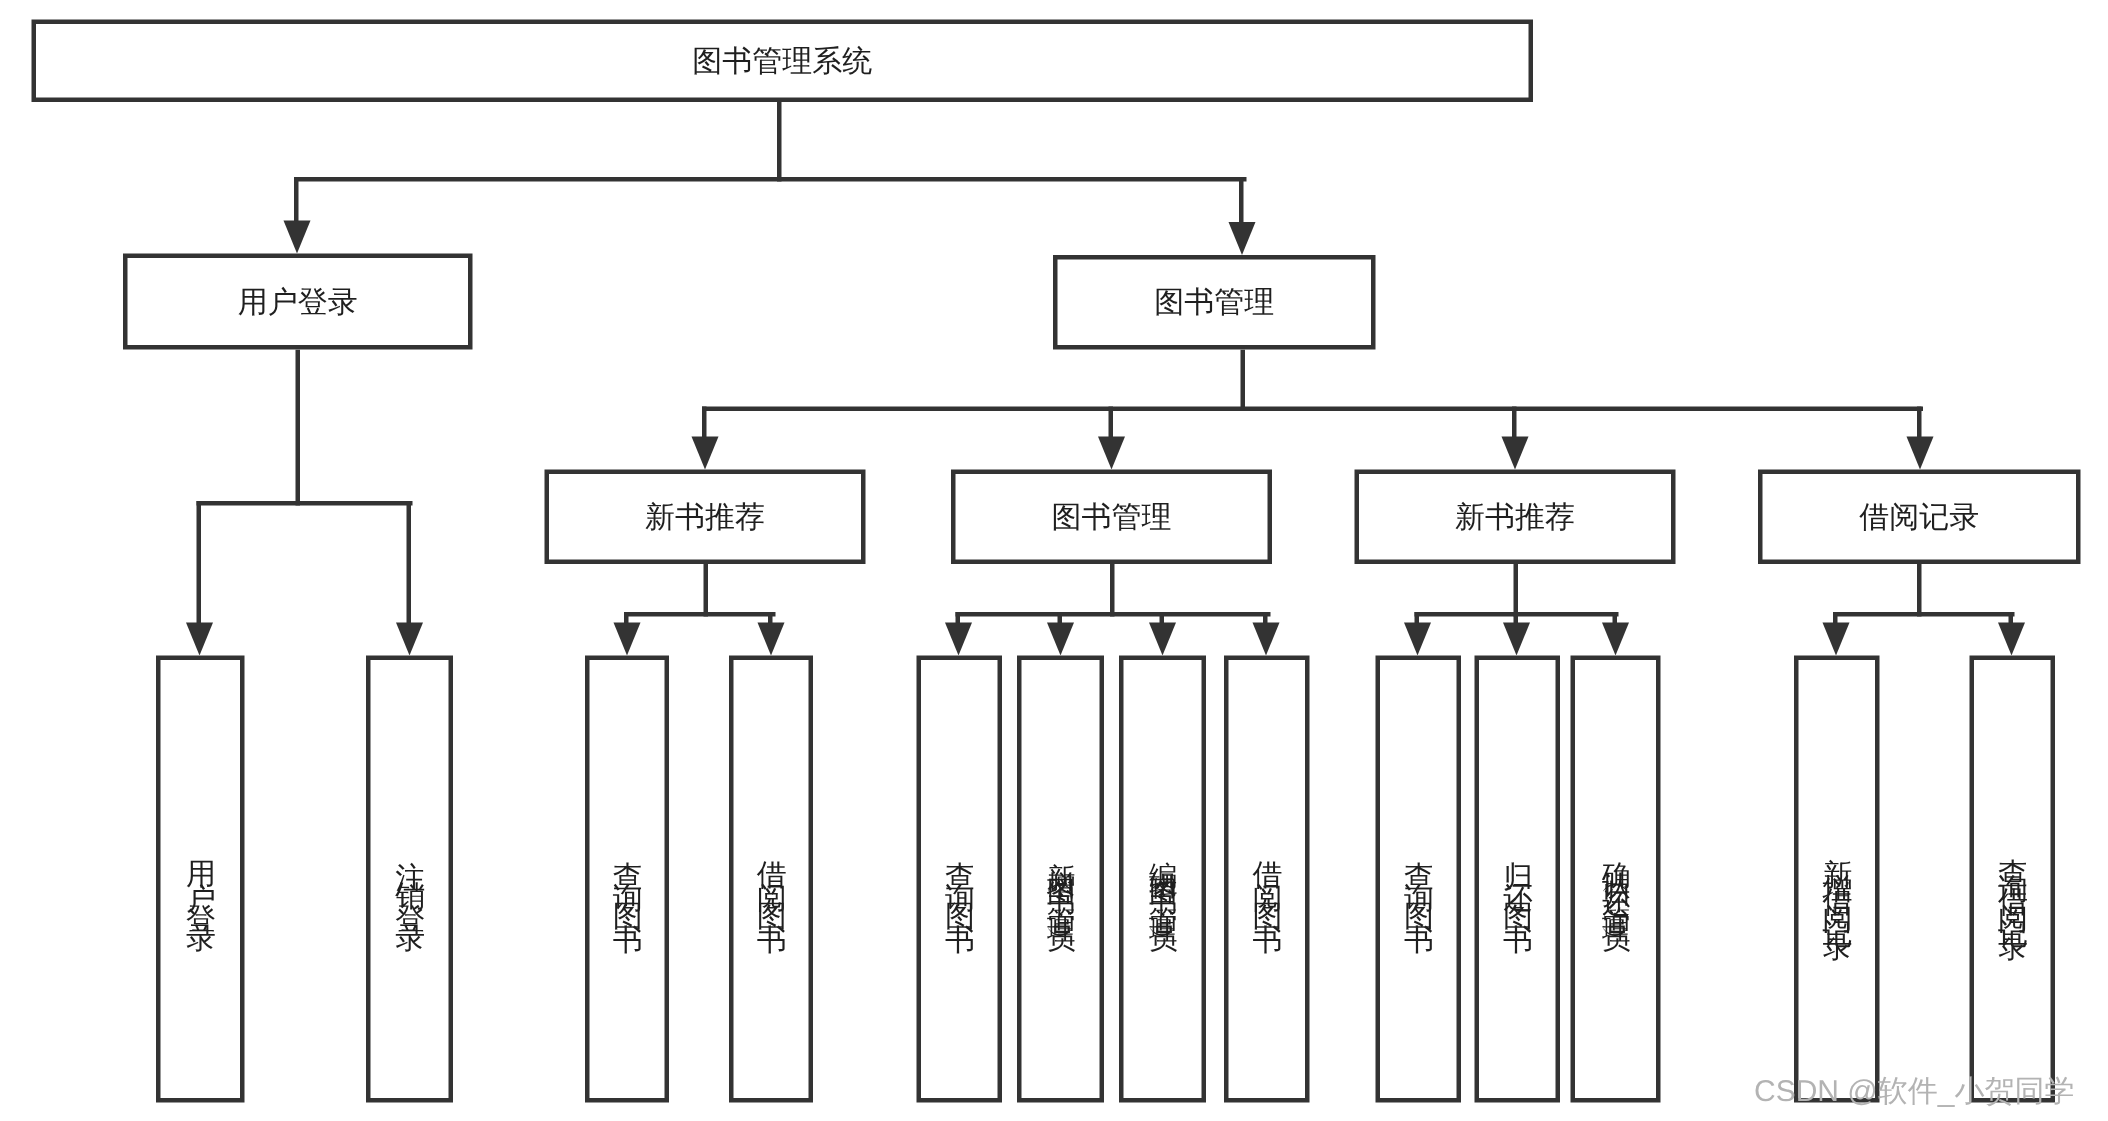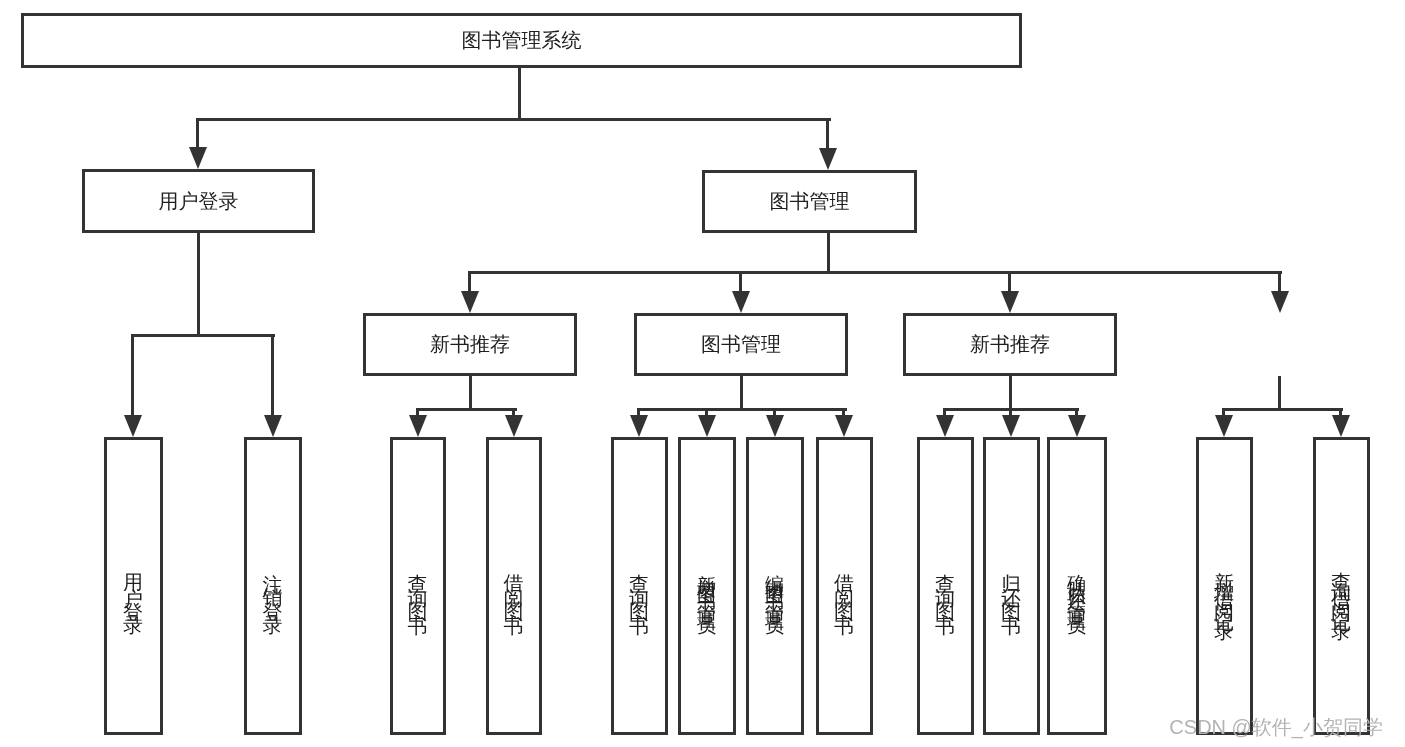--- a/index.html
+++ b/index.html
@@ -65,20 +65,21 @@
 <div class="canvas">
 
   <div class="node" style="left:21px;top:13px;width:1001px;height:55px">图书管理系统</div>
 
   <div class="node" style="left:82px;top:169px;width:233px;height:64px">用户登录</div>
   <div class="node" style="left:702px;top:170px;width:215px;height:63px">图书管理</div>
 
   <div class="node" style="left:363px;top:313px;width:214px;height:63px">新书推荐</div>
   <div class="node" style="left:634px;top:313px;width:214px;height:63px">图书管理</div>
   <div class="node" style="left:903px;top:313px;width:214px;height:63px">新书推荐</div>
+  <div class="node" style="left:1172px;top:313px;width:215px;height:63px">借阅记录</div>
 
   <div class="node vnode ls-s" style="left:104px;top:437px;width:59px;height:298px">用户登录</div>
   <div class="node vnode ls-s" style="left:244px;top:437px;width:58px;height:298px">注销登录</div>
 
   <div class="node vnode ls-s" style="left:390px;top:437px;width:56px;height:298px">查询图书</div>
   <div class="node vnode ls-s" style="left:486px;top:437px;width:56px;height:298px">借阅图书</div>
 
   <div class="node vnode ls-s" style="left:611px;top:437px;width:57px;height:298px">查询图书</div>
   <div class="node vnode ls-l" style="left:678px;top:437px;width:58px;height:298px">新增图书（管理员）</div>
   <div class="node vnode ls-l" style="left:746px;top:437px;width:58px;height:298px">编辑图书（管理员）</div>

